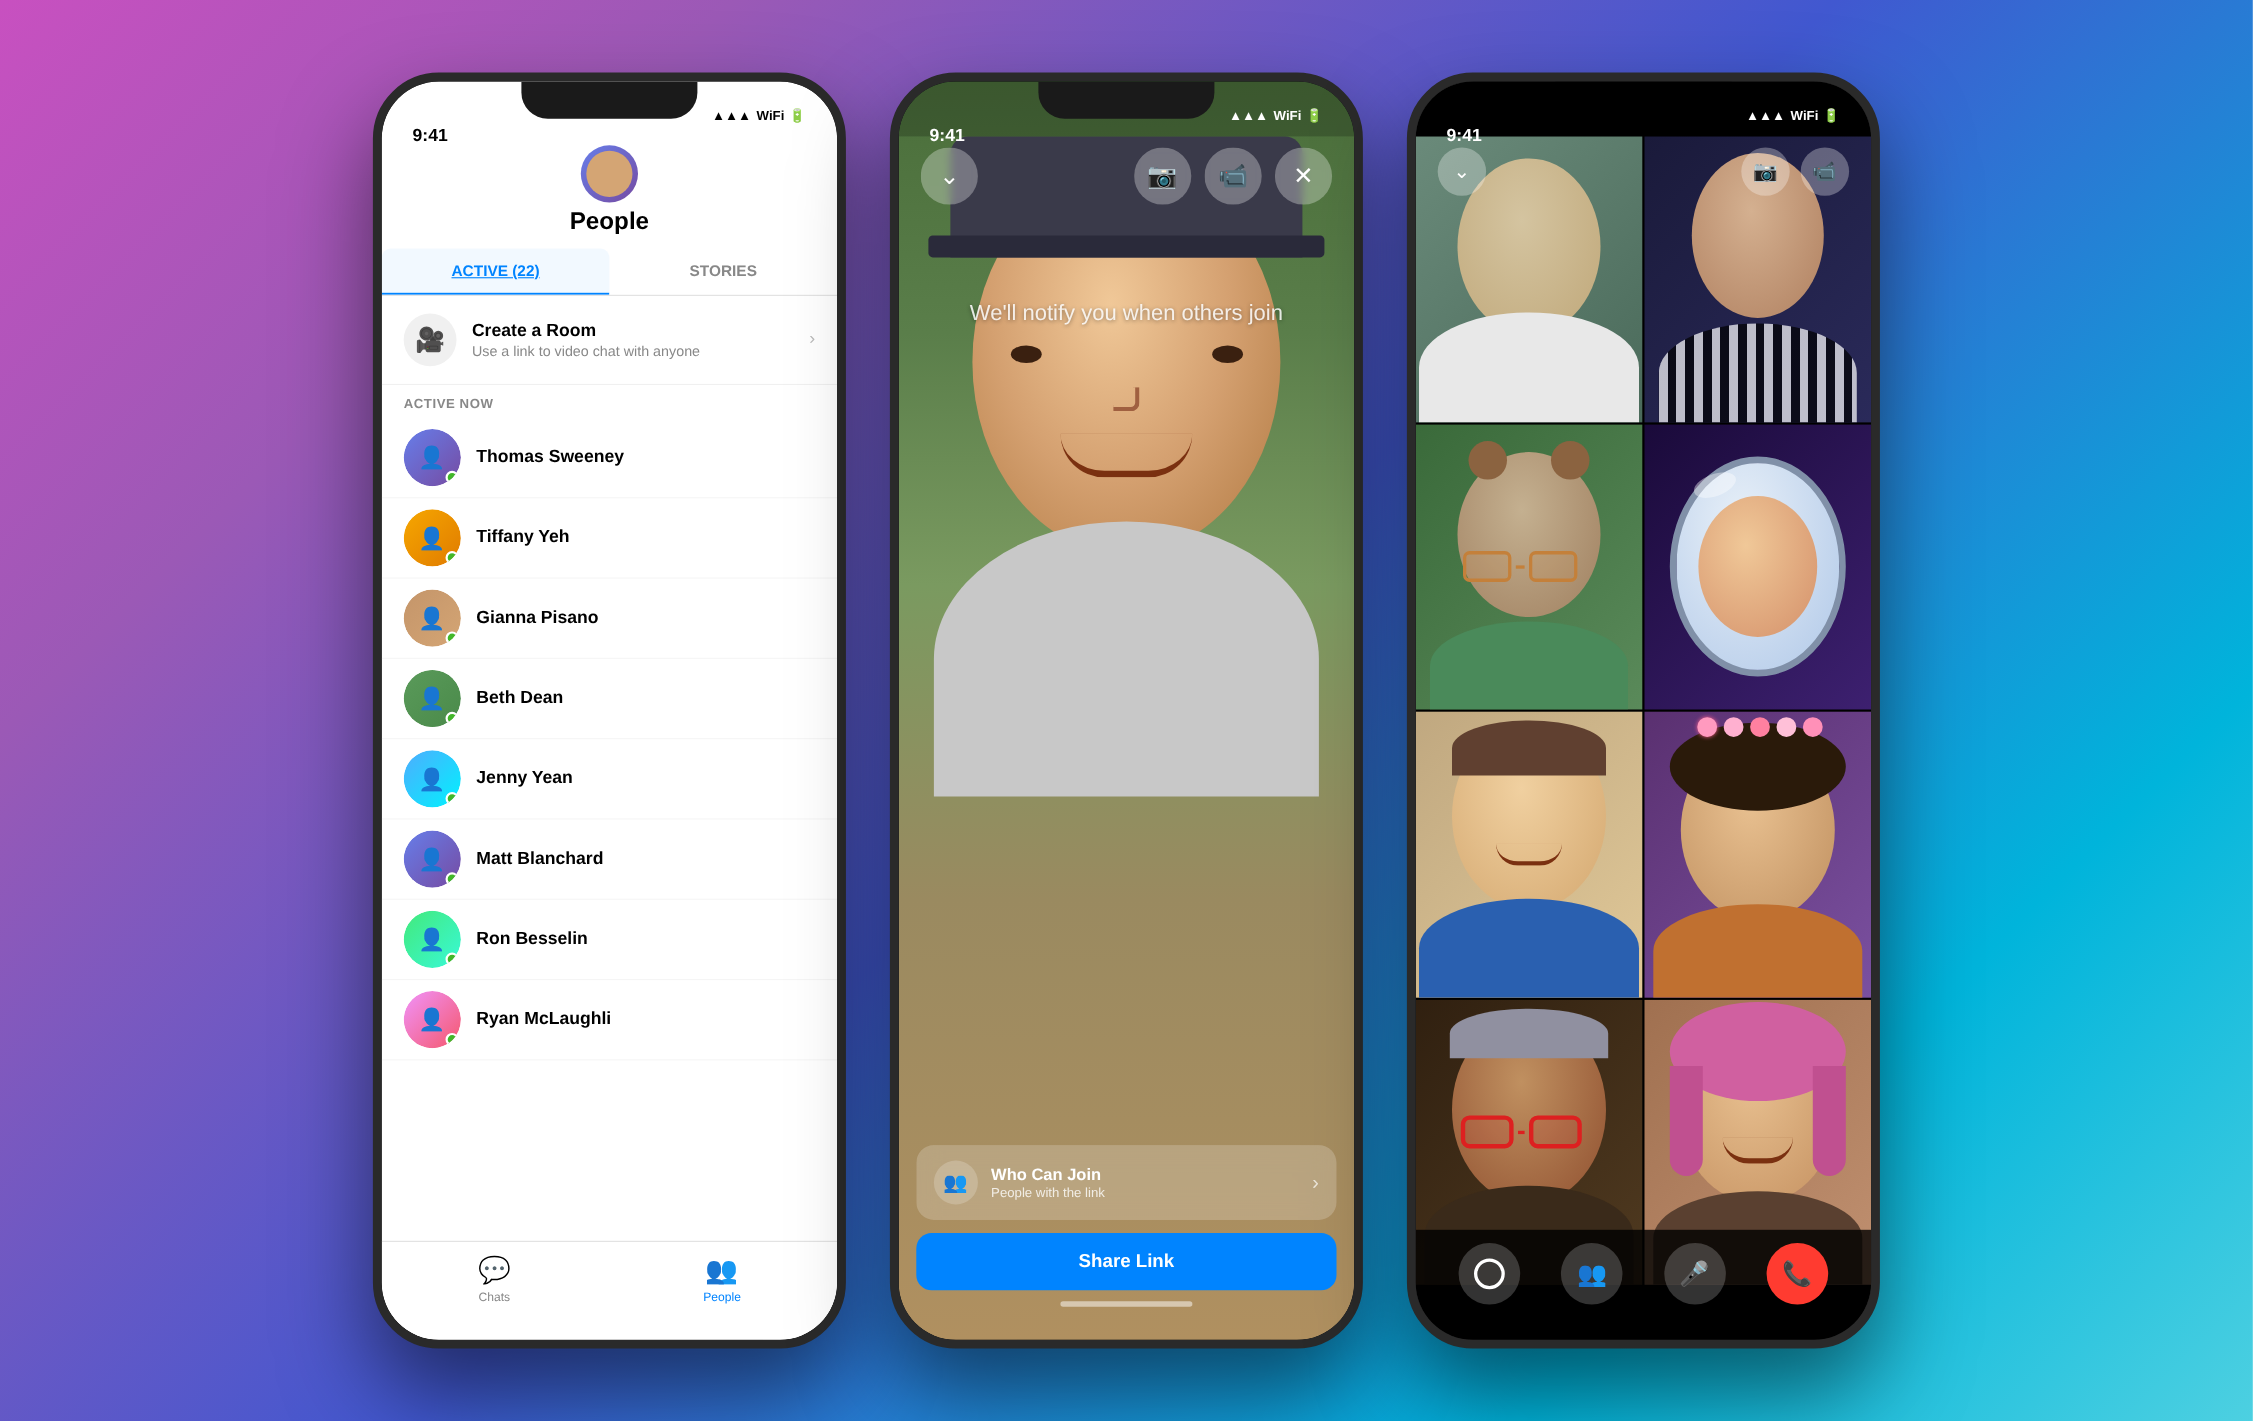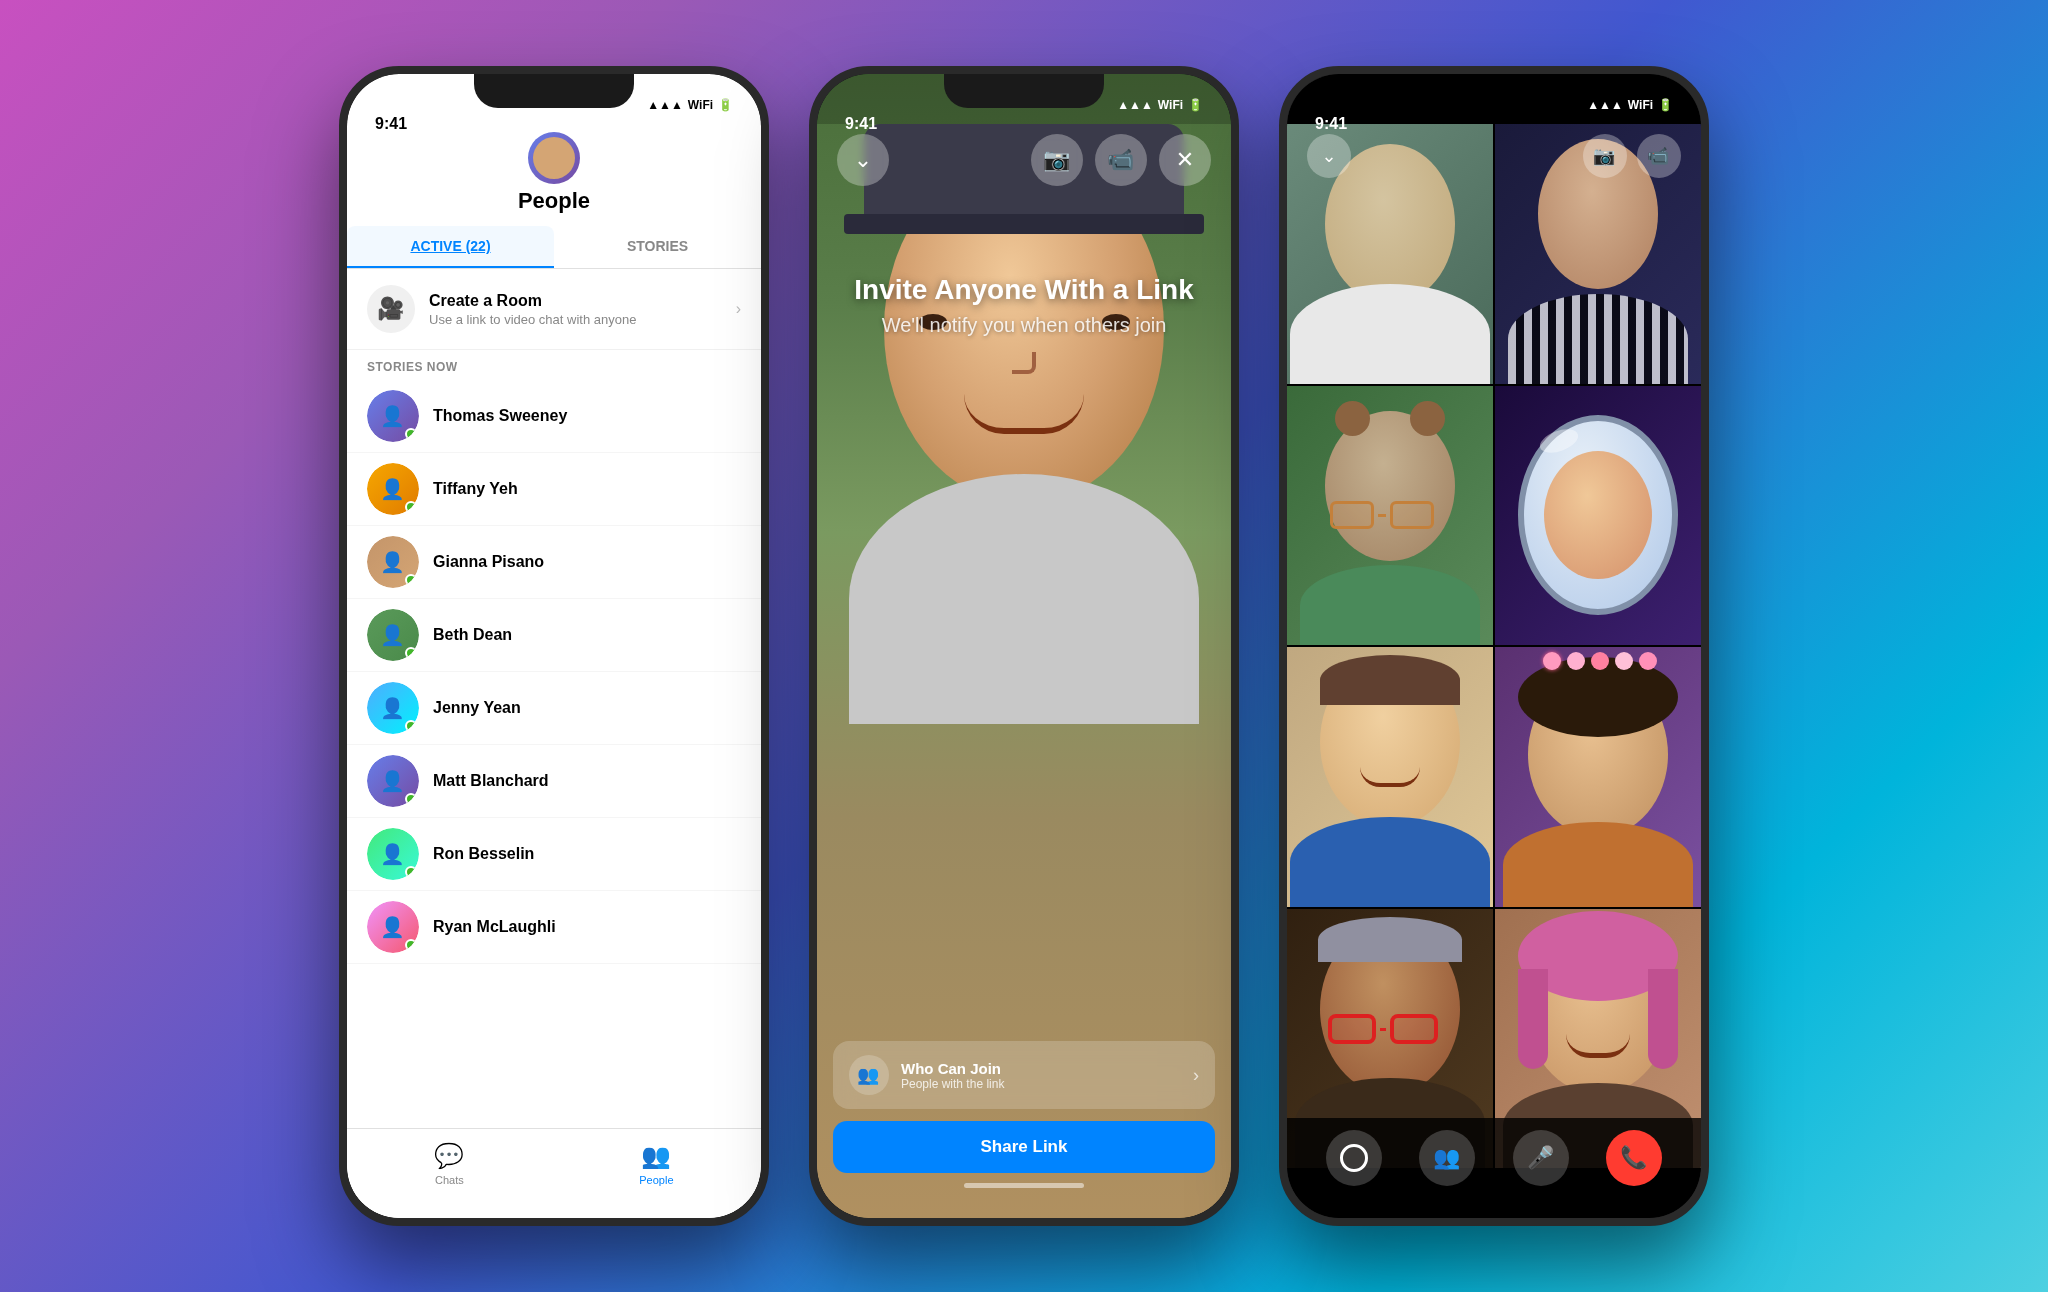--- a/index.html
+++ b/index.html
@@ -390,21 +390,21 @@
       <div class="room-icon">
         <span>🎥</span>
       </div>
       <div class="room-text">
         <div class="room-title">Create a Room</div>
         <div class="room-sub">Use a link to video chat with anyone</div>
       </div>
       <span class="chevron-right">›</span>
     </div>
 
-    <div class="active-label">STORIES NOW</div>
+    <div class="active-label">ACTIVE NOW</div>
 
     <div>
       <div class="person-row">
         <div class="person-avatar">
           <div style="width:100%;height:100%;border-radius:50%;background:linear-gradient(135deg,#667eea,#764ba2);display:flex;align-items:center;justify-content:center;color:white;font-size:20px;">👤</div>
           <div class="online-dot"></div>
         </div>
         <div class="person-name">Thomas Sweeney</div>
       </div>
       <div class="person-row">
@@ -515,21 +515,20 @@
         <div class="overlay-btn">
           <span>📹</span>
         </div>
         <div class="overlay-btn">
           <span>✕</span>
         </div>
       </div>
     </div>
 
     <div class="invite-text-area">
-      <div class="invite-title">Invite Anyone With a Link</div>
       <div class="invite-sub">We'll notify you when others join</div>
     </div>
 
     <div class="phone2-bottom">
       <div class="who-can-join">
         <div class="who-icon">
           <span>👥</span>
         </div>
         <div class="who-text">
           <div class="who-title">Who Can Join</div>

